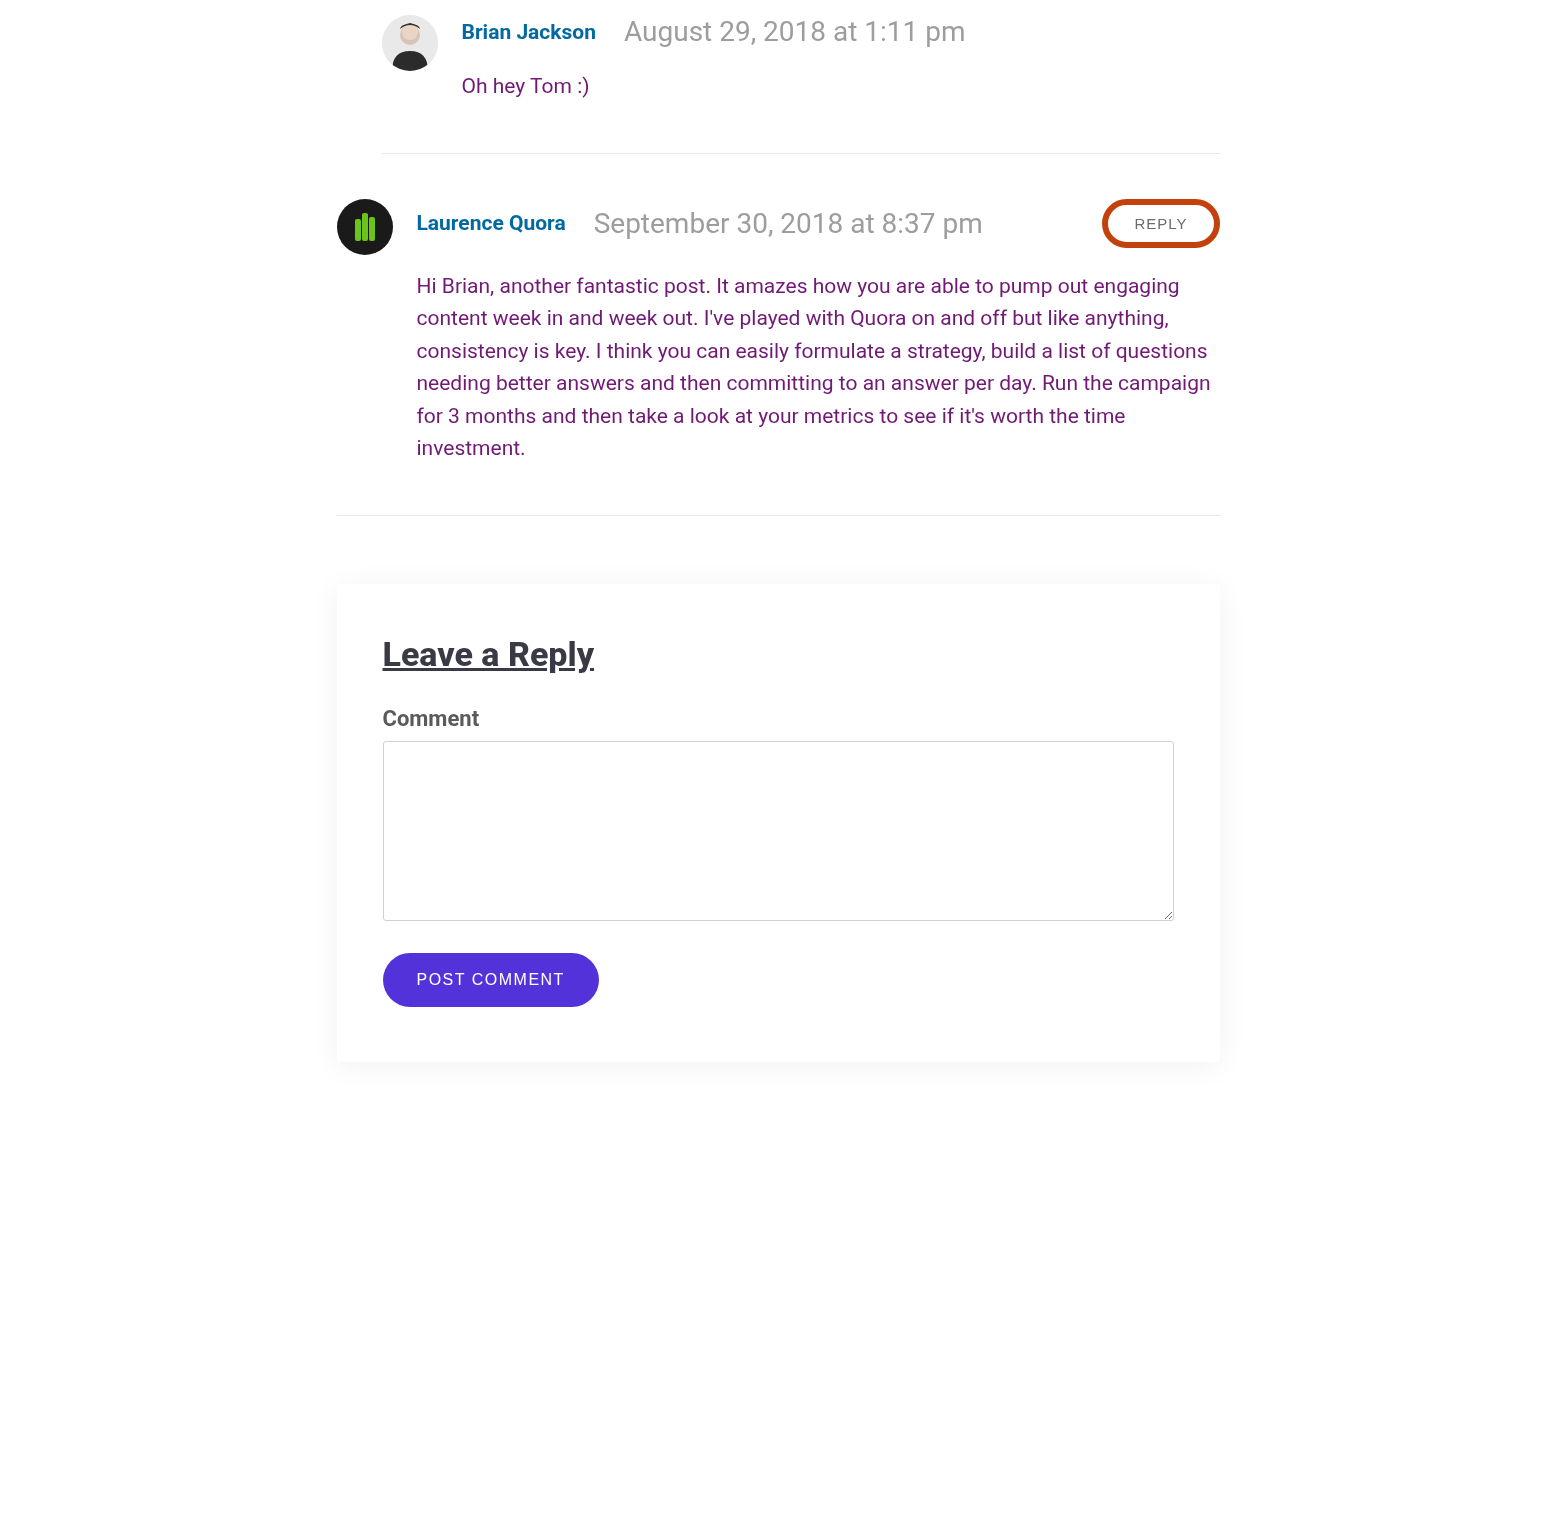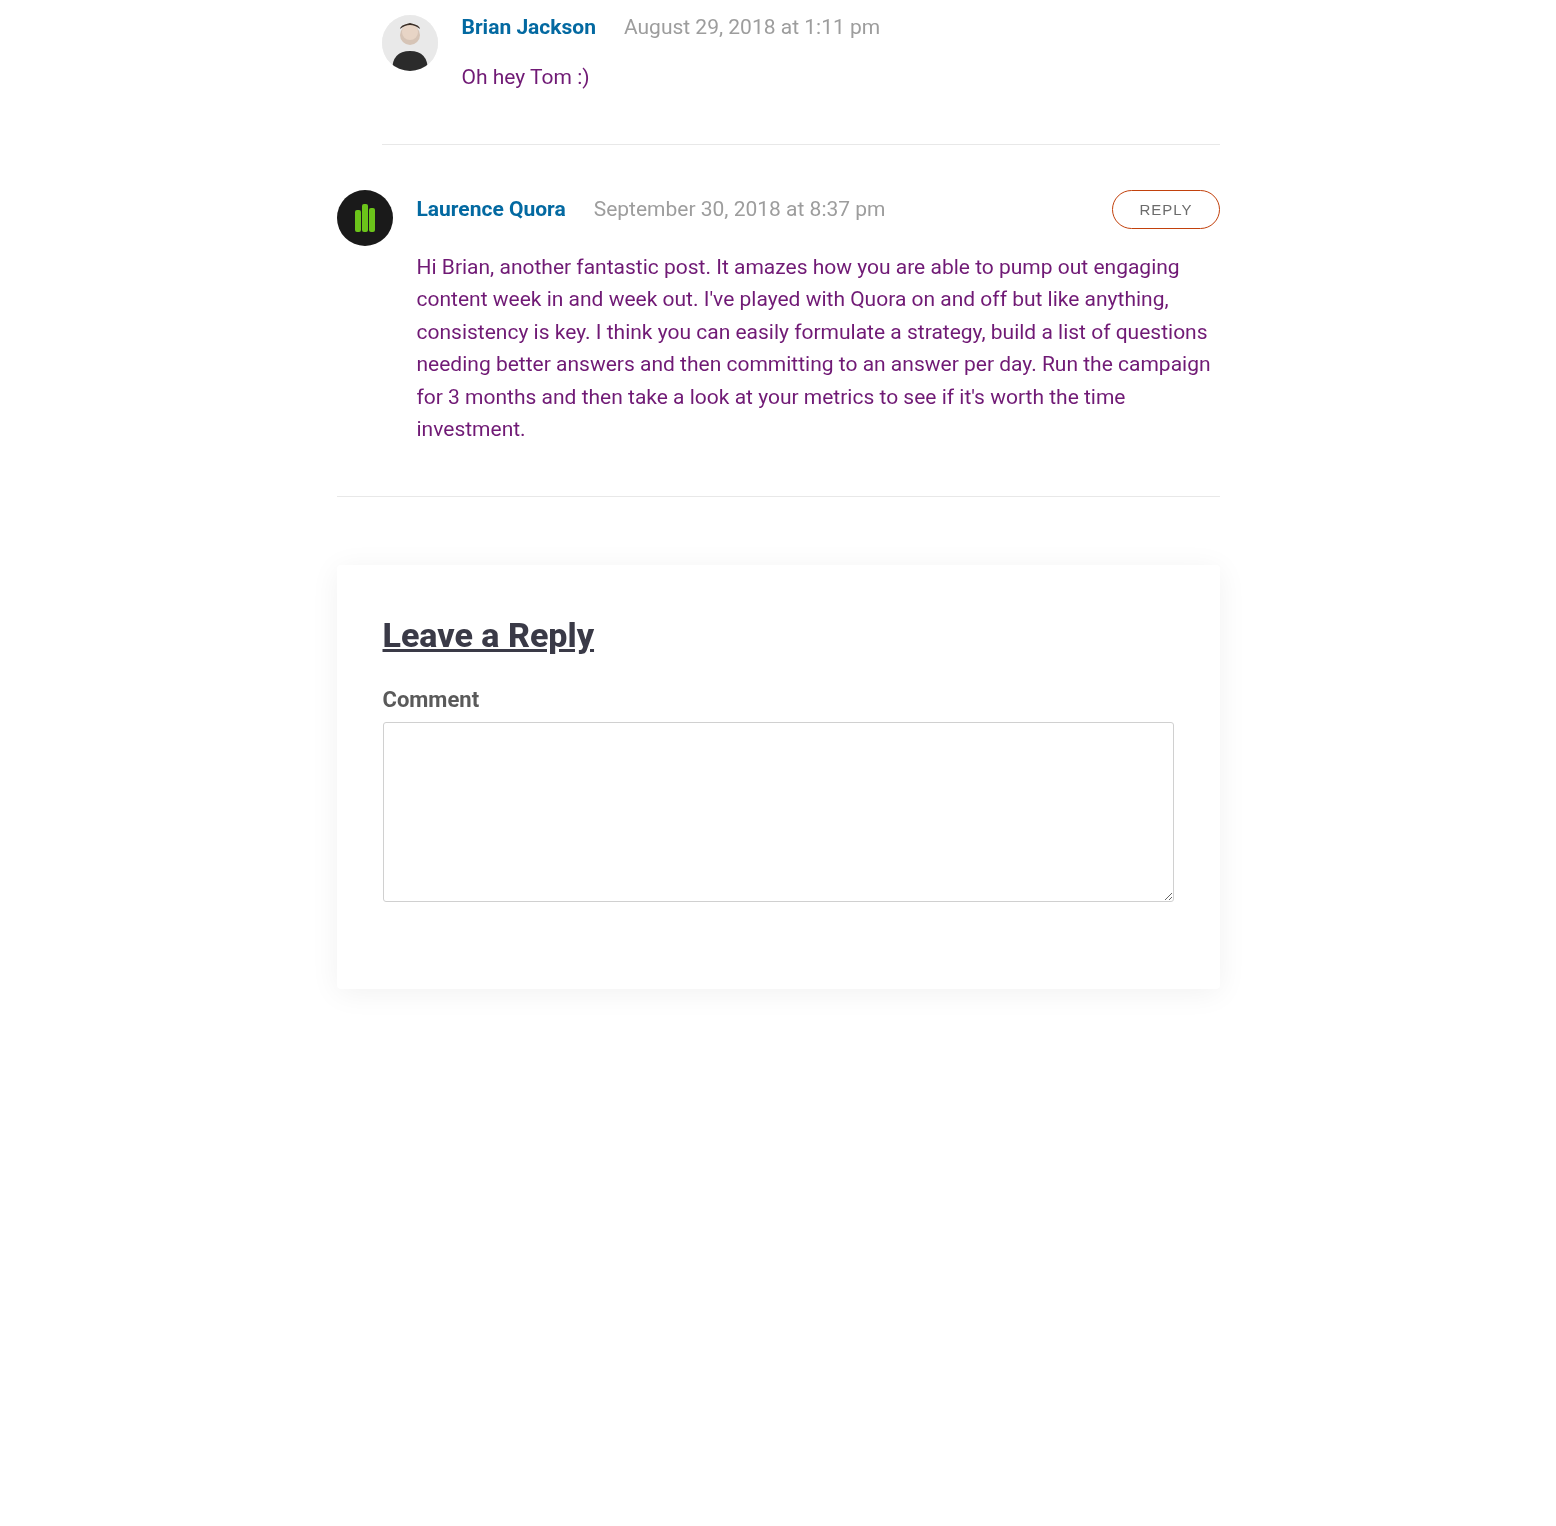--- a/index.html
+++ b/index.html
@@ -46,26 +46,26 @@
   margin-bottom: 22px;
   flex-wrap: wrap;
 }
 .comment-author {
   font-weight: 700;
   color: #0369a1;
   font-size: 21px;
 }
 .comment-date {
   color: #9d9d9d;
-  font-size: 21px;
+  font-size: 28px;
   font-weight: 400;
 }
 .reply-btn {
   margin-left: auto;
-  border: 1px solid #c2410c;
+  border: 6px solid #c2410c;
   background: #fff;
   color: #6b6b6b;
   font-size: 15px;
   letter-spacing: 1px;
   font-weight: 500;
   padding: 10px 26px;
   border-radius: 999px;
   cursor: pointer;
 }
 .comment-text {
@@ -166,15 +166,16 @@
       <div class="comment-text">
         <p>Hi Brian, another fantastic post. It amazes how you are able to pump out engaging content week in and week out. I've played with Quora on and off but like anything, consistency is key. I think you can easily formulate a strategy, build a list of questions needing better answers and then committing to an answer per day. Run the campaign for 3 months and then take a look at your metrics to see if it's worth the time investment.</p>
       </div>
     </div>
   </div>
 
   <div class="reply-form">
     <h2>Leave a Reply</h2>
     <label class="form-label">Comment</label>
     <textarea class="form-textarea" style=""></textarea>
+    <button class="post-btn">POST COMMENT</button>
   </div>
 
 </div>
 
 </body></html>

